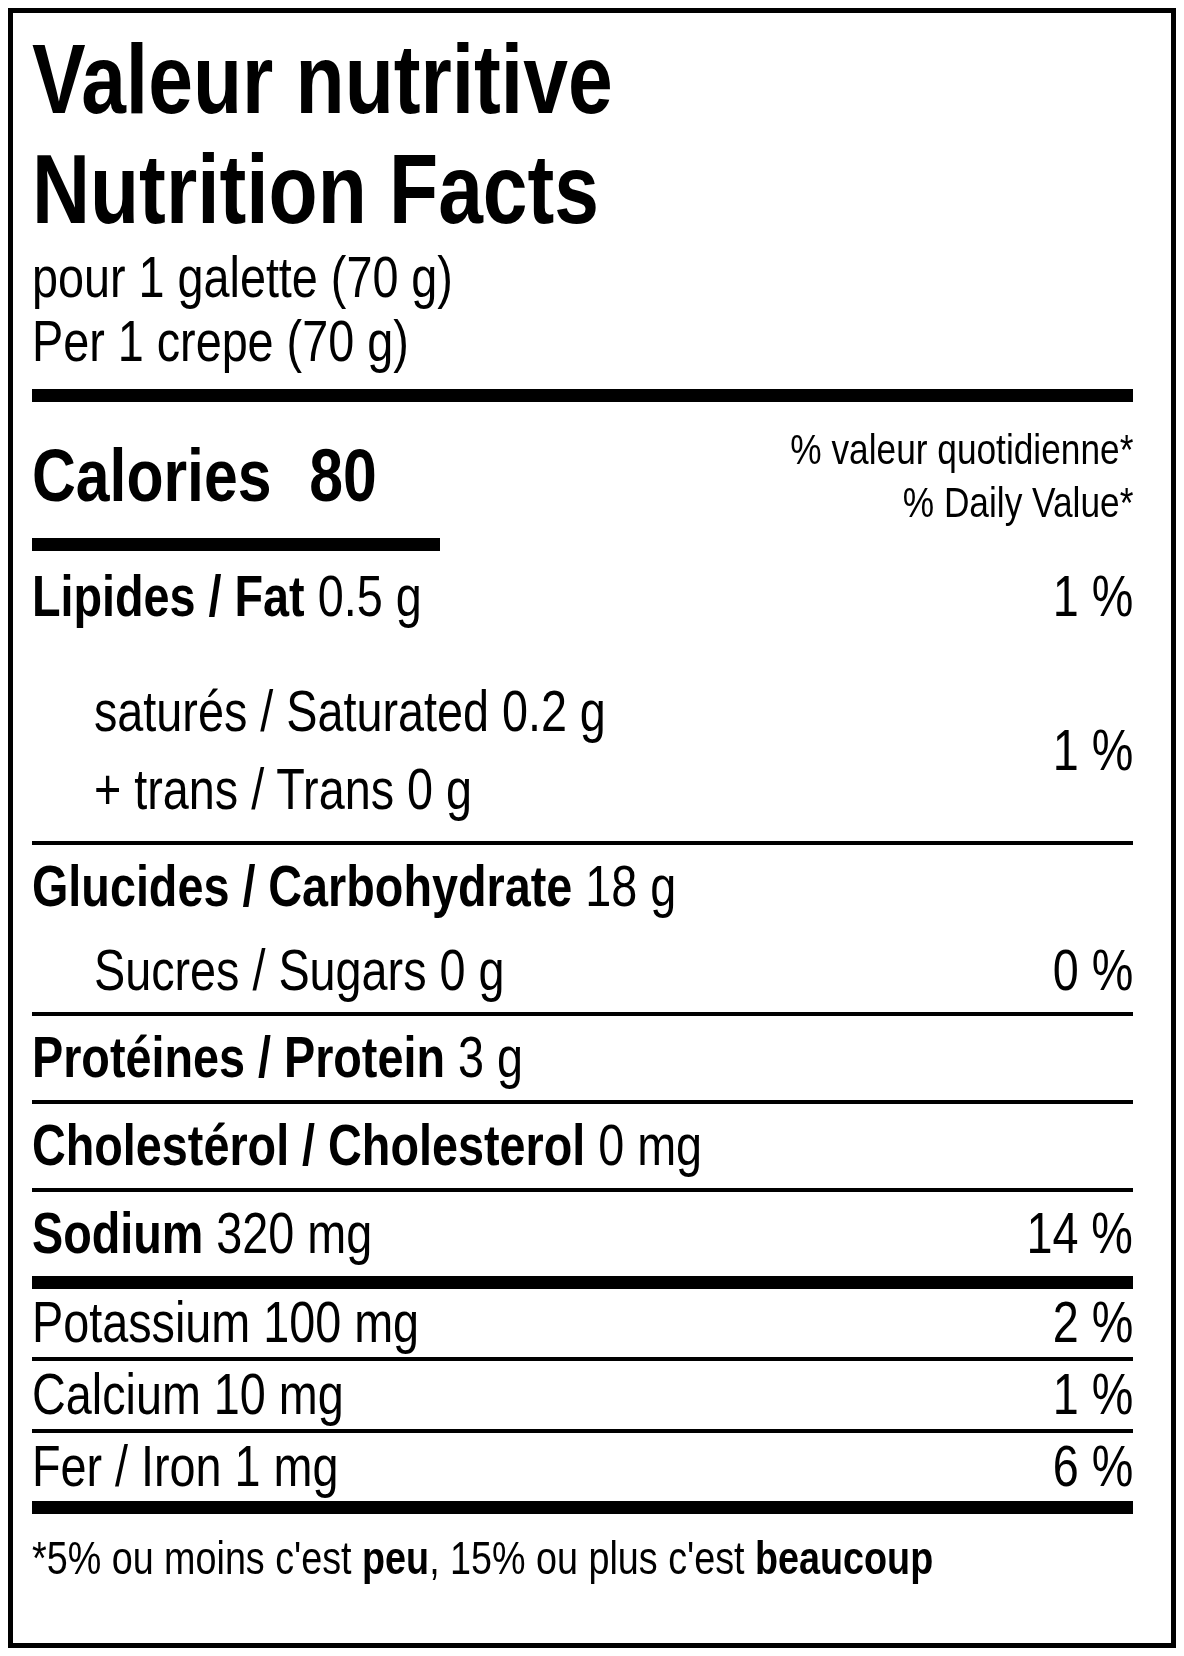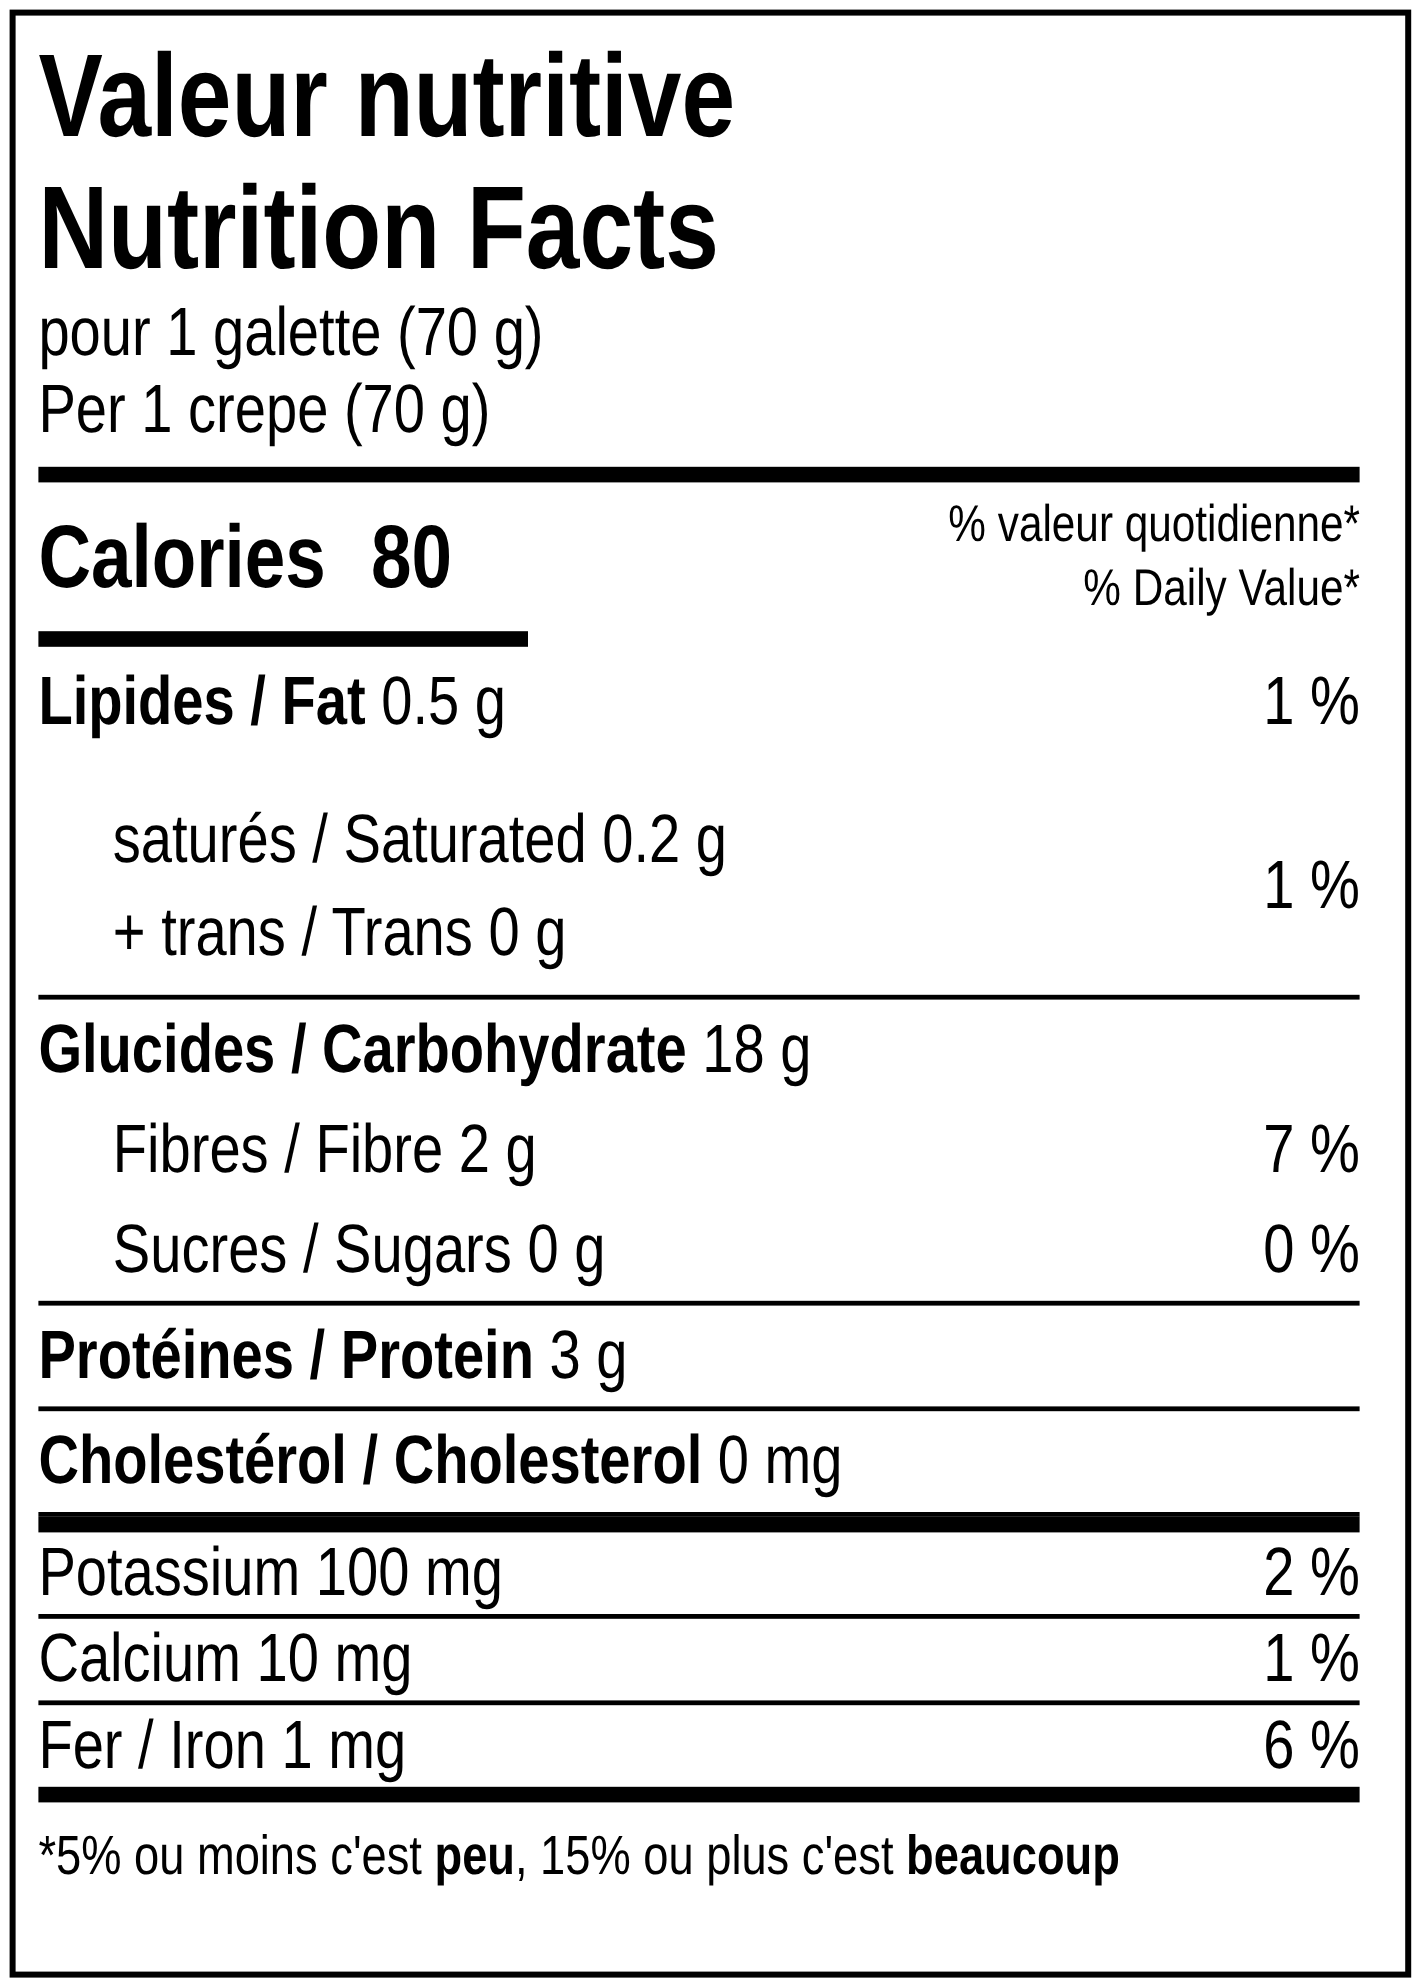--- a/index.html
+++ b/index.html
@@ -26,21 +26,21 @@
 
   .title   { font-size:98px; font-weight:700; line-height:1.12; }
   .serving { font-size:57px; font-weight:400; line-height:1.13; }
 
   .sep-thick { height:13px; background:#000; }
   .bar-top    { margin-top:16px; }
   .sep        { height:4px; background:#000; }
 
   .calories-row {
     display:flex; justify-content:space-between; align-items:center;
-    margin-top:9px;
+    margin-top:21px;
     gap:16px;
   }
   .calories { font-size:74px; font-weight:700; }
   .cal-val  { margin-left:46px; }
   .dv-header { font-size:43px; font-weight:400; line-height:1.22; text-align:right; }
   .cal-underline { width:408px; height:13px; background:#000; margin-top:10px; margin-bottom:4px; }
 
   .row {
     display:flex; justify-content:space-between; align-items:flex-start;
     font-size:57px; line-height:1.05;
@@ -106,26 +106,20 @@
   </div>
 
   <div class="sep"></div>
 
   <div class="row">
     <div class="left cx-l">
       <span class="b">Glucides / Carbohydrate</span> <span>18 g</span>
     </div>
   </div>
 
-  <div class="row">
-    <div class="left ind cx-l">
-      <span>Fibres / Fibre</span> <span>2 g</span>
-    </div>
-    <div class="dvv cx-r">7 %</div>
-  </div>
 
   <div class="row">
     <div class="left ind cx-l">
       <span>Sucres / Sugars</span> <span>0 g</span>
     </div>
     <div class="dvv cx-r">0 %</div>
   </div>
 
   <div class="sep"></div>
 
@@ -138,20 +132,26 @@
   <div class="sep"></div>
 
   <div class="row">
     <div class="left cx-l">
       <span class="b">Cholestérol / Cholesterol</span> <span>0 mg</span>
     </div>
   </div>
 
   <div class="sep"></div>
 
+  <div class="row">
+    <div class="left cx-l">
+      <span class="b">Sodium</span> <span>320 mg</span>
+    </div>
+    <div class="dvv cx-r">14 %</div>
+  </div>
 
   <div class="sep-thick"></div>
 
   <div class="row tall">
     <div class="left cx-l">
       <span>Potassium</span> <span>100 mg</span>
     </div>
     <div class="dvv cx-r">2 %</div>
   </div>
 

